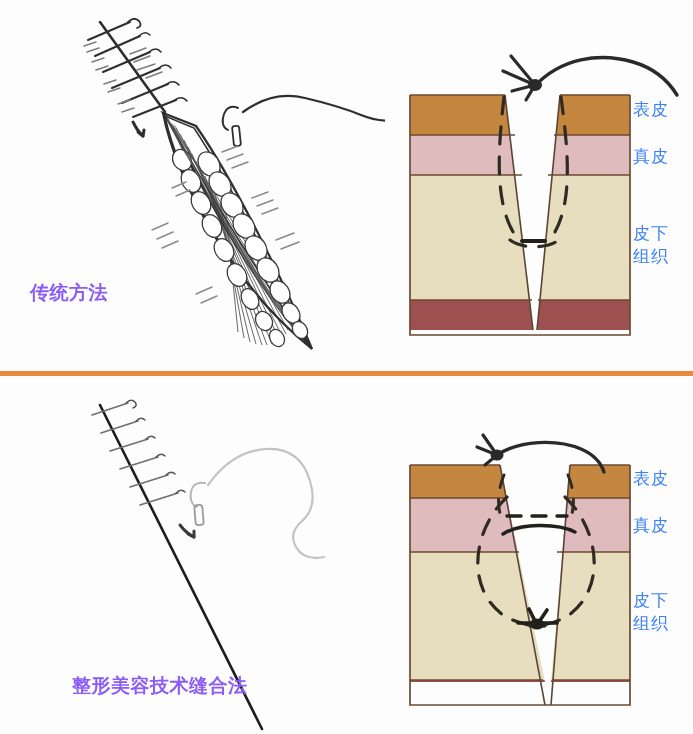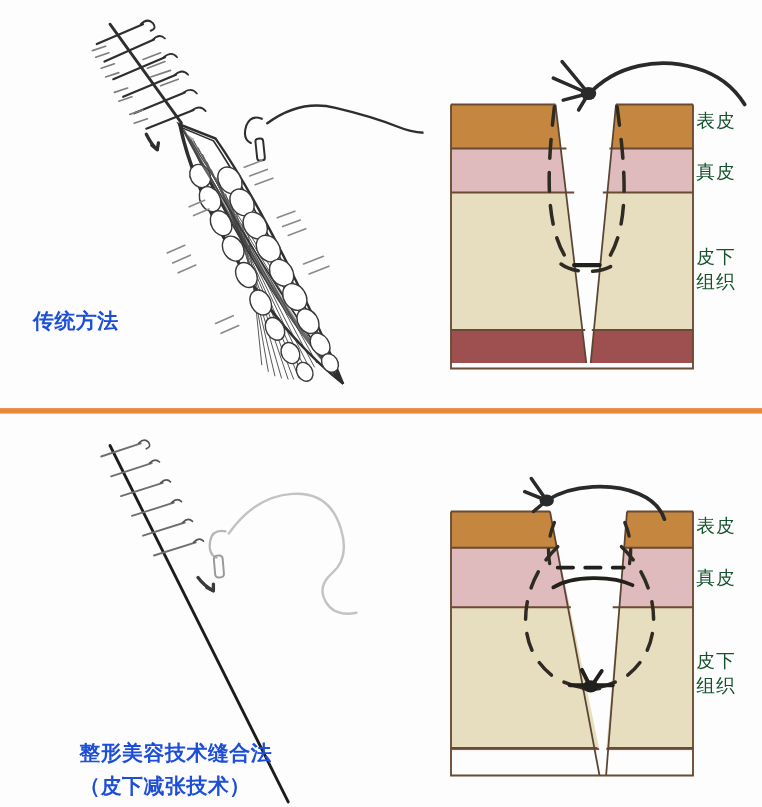--- a/index.html
+++ b/index.html
@@ -21,35 +21,35 @@
   
   .panel{position:absolute;}
   .panel-tl{left:0;top:0;width:385px;height:372px;}
   .panel-tr{left:385px;top:0;width:308px;height:372px;}
   .panel-bl{left:0;top:377px;width:385px;height:435px;}
   .panel-br{left:385px;top:377px;width:308px;height:357px;}
 
   
   .caption{
     position:absolute;
-    color:#1d4ed8;
+    color:#8b5cf6;
     font-weight:700;
     font-size:19px;
     line-height:30px;
     letter-spacing:0.5px;
     white-space:nowrap;
   }
   .caption .line2{display:block;}
   .cap-top{left:30px;top:278px;}
   .cap-bot{left:72px;top:671px;}
 
   
   .layer-label{
     position:absolute;
-    color:#14532d;
+    color:#3b82f6;
     font-size:17px;
     line-height:23px;
     letter-spacing:1px;
     white-space:nowrap;
   }
 
   svg{display:block;}
   .svgwrap{position:absolute;left:0;top:0;}
 </style>
 </head>
@@ -284,21 +284,20 @@
 
         <path d="M205 106 q-12 -2 -14 9 q-2 12 6 15" stroke="#b6b6b6" stroke-width="2"></path>
         <rect x="195" y="128" width="8" height="20" rx="3" fill="none" stroke="#9a9a9a" stroke-width="1.8" transform="rotate(-5 199 138)"></rect>
         <path d="M208 108 q24 -34 58 -36 q34 -2 44 32 q8 26 -8 40 q-14 12 -6 26 q8 14 28 10" stroke="#c3c3c3" stroke-width="2.2"></path>
       </g>
     </svg>
     </div>
 
     <div class="caption cap-bot" style="top:294px;left:72px;">
       <span>整形美容技术缝合法</span>
-      <span class="line2">（皮下减张技术）</span>
     </div>
   </div>
 
   <div class="panel panel-br">
     <div class="svgwrap">
     <svg width="308" height="357" viewBox="0 0 308 357">
       <defs>
         <clipPath id="br-left">
           <path d="M25 88 L115 88 L160 305 L25 305 Z"></path>
         </clipPath>

